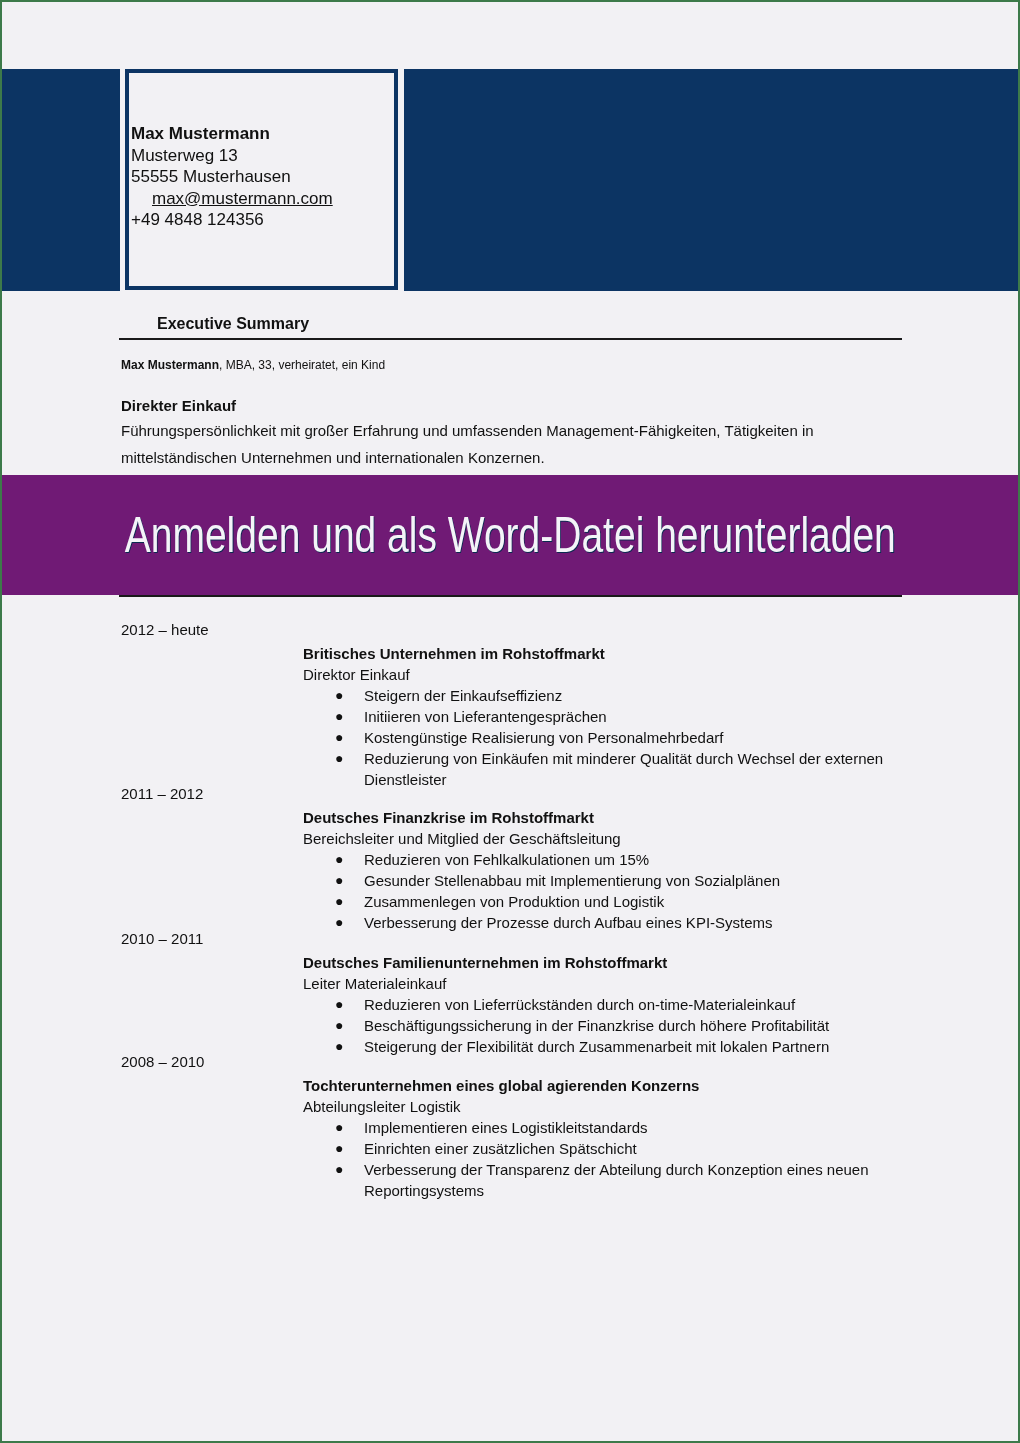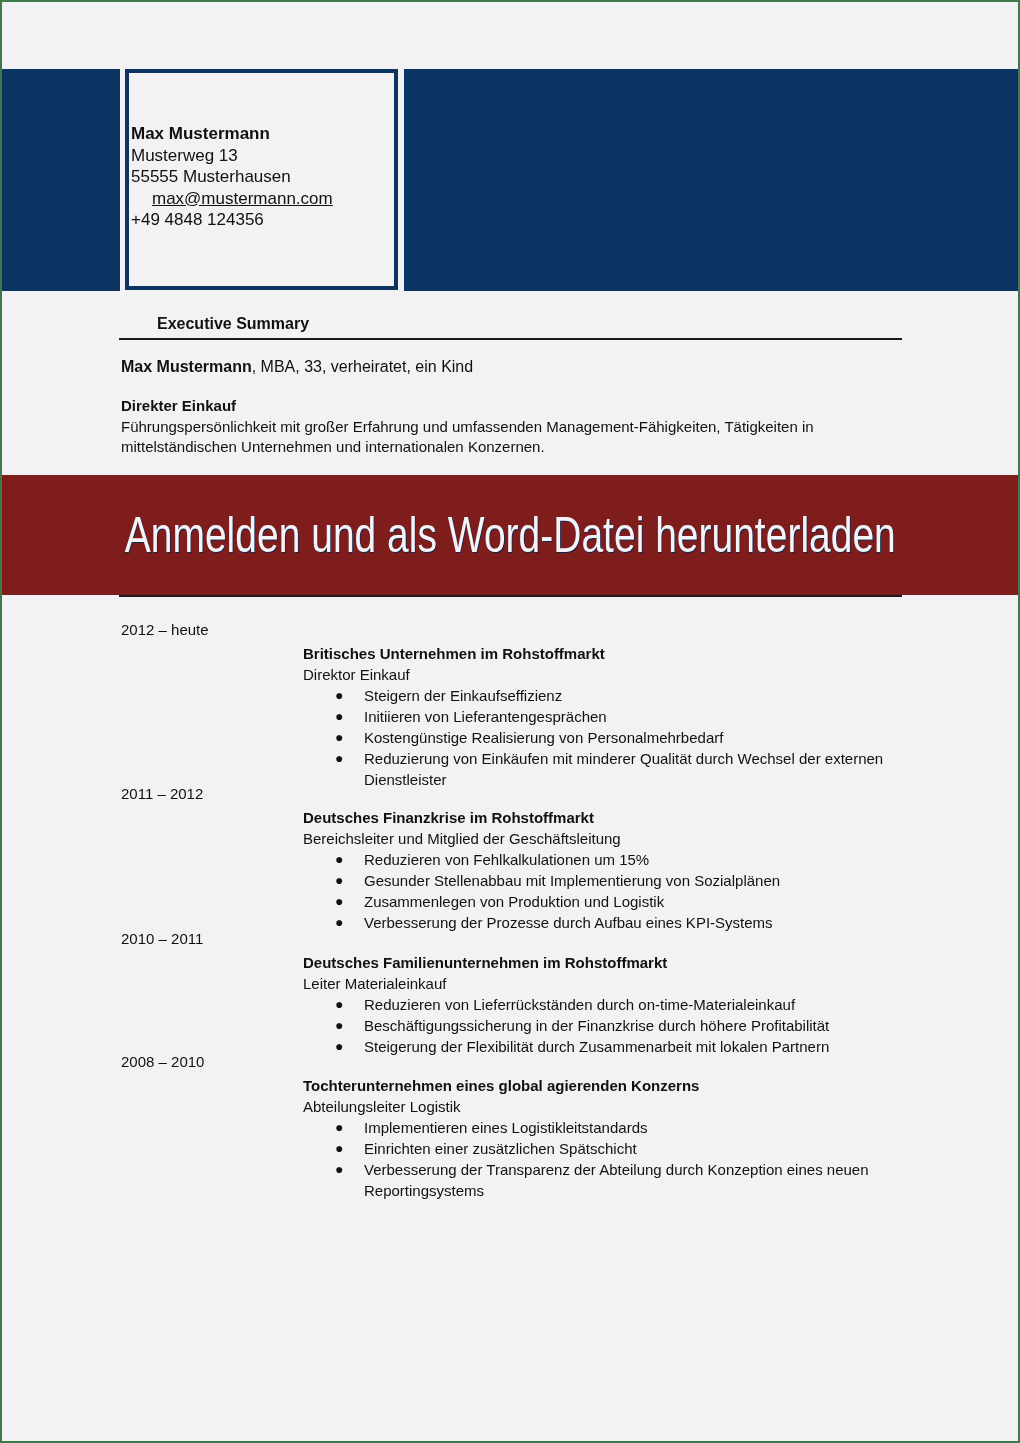--- a/index.html
+++ b/index.html
@@ -40,34 +40,34 @@
     .contact-lines .email { text-decoration: underline; margin-left: 21px; }
 
     .section-title {
       position: absolute; left: 121px; top: 315px;
       font-size: 16px; font-weight: bold; margin-left: 36px;
     }
     .rule {
       position: absolute; left: 119px; width: 783px; height: 2px; background: #1a1a1a;
     }
     .summary-line {
-      position: absolute; left: 121px; top: 358px; font-size: 16px;
+      position: absolute; left: 121px; top: 358px; font-size: 12px;
     }
     .summary-line b { font-weight: bold; }
     .profile-title {
       position: absolute; left: 121px; top: 397px; font-size: 15px; font-weight: bold;
     }
     .profile-text {
       position: absolute; left: 121px; top: 417px; width: 790px;
-      font-size: 15px; line-height: 20px;
+      font-size: 15px; line-height: 27px;
     }
 
     .banner {
       position: absolute; left: 2px; top: 475px; width: 1016px; height: 120px;
-      background: #7f1d1d;
+      background: #701a75;
       display: flex; align-items: center; justify-content: center;
       z-index: 5;
     }
     .banner-text {
       color: #f4f4f8;
       font-family: "Liberation Sans", "DejaVu Sans", sans-serif;
       font-size: 50px;
       transform: scaleX(0.78);
       letter-spacing: 0px;
       white-space: nowrap;

